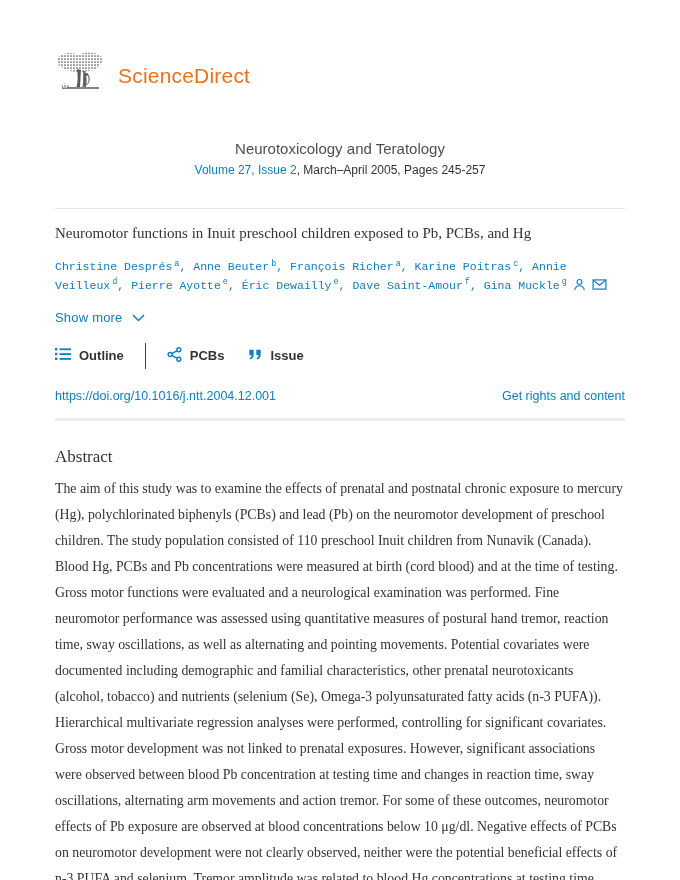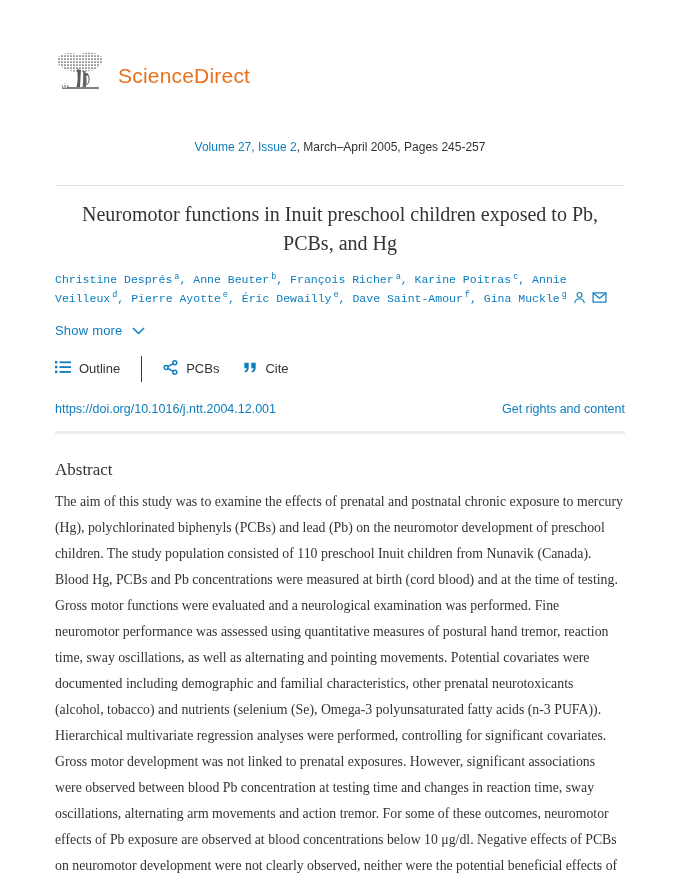--- a/index.html
+++ b/index.html
@@ -15,35 +15,35 @@
   
   .journal-head { text-align: center; margin-top: 40px; }
   .journal-name { font-size: 15px; color: #4e4e4e; }
   .journal-sub { font-size: 12px; margin-top: 6px; color: #333; }
   .journal-sub a, .link { color: #0c7dbd; text-decoration: none; cursor: pointer; }
 
   .divider { border: none; border-top: 1px solid #e3e3e3; margin-top: 31px; }
   .thick-divider { height: 3px; background: #ececec; margin-top: 15px; }
 
   
-  .article-title { font-family: "Liberation Serif", serif; font-weight: 400; font-size: 20px;
-                   line-height: 1.44; color: #333; margin-top: 14px; text-align: center; }
+  .article-title { font-family: "Liberation Serif", serif; font-weight: 400; font-size: 15px;
+                   line-height: 1.44; color: #333; margin-top: 14px; }
   .authors { margin-top: 13px; font-size: 11.5px; line-height: 1.55; color: #0c7dbd; font-family: Liberation Mono, monospace; }
   .author { cursor: pointer; }
   .author:not(.last)::after { content: ", "; }
   .author sup { font-size: 8.5px; margin-left: 2px; }
   .author-icons { display: inline-flex; gap: 6px; margin-left: 6px; vertical-align: -2px; }
   .author-icons svg { cursor: pointer; }
 
   .show-more { display: inline-flex; align-items: center; gap: 9px; margin-top: 13px;
                font-size: 13px; color: #0c7dbd; letter-spacing: 0.2px; cursor: pointer; text-align: center; }
 
   
   .toolbar { display: flex; align-items: center; margin-top: 17px; font-size: 13px; color: #333; }
-  .tool { display: inline-flex; align-items: center; gap: 8px; cursor: pointer; }
+  .tool { display: inline-flex; align-items: center; gap: 8px; cursor: pointer; font-weight: bold; }
   .toolbar .vsep { width: 1px; height: 26px; background: #3c3c3c; margin: 0 21px; }
   .tool + .tool { margin-left: 24px; }
 
   
   .doi-row { display: flex; justify-content: space-between; align-items: center;
              margin-top: 20px; font-size: 12.5px; }
 
   
   .abstract-heading { font-family: "Liberation Serif", serif; font-weight: 400;
                       font-size: 17px; color: #333; margin-top: 26px; }
@@ -84,20 +84,21 @@
           <path d="M7 36 H44" stroke="#5a5a5a" stroke-width="1.6"></path>
           <ellipse cx="10" cy="33.5" rx="3.5" ry="2" fill="url(#stipple)"></ellipse>
           <path d="M12 36 C13 34 14 34 15 36" fill="#6a6a6a"></path>
         </svg>
       </span>
       <span class="brand-name">ScienceDirect</span>
     </div>
 
     
     <div class="journal-head">
+      <div class="journal-name link" style="color:#4e4e4e;">Neurotoxicology and Teratology</div>
       <div class="journal-sub">
         <a>Volume 27, Issue 2</a><span>, March–April 2005, Pages 245-257</span>
       </div>
     </div>
 
     <hr class="divider">
 
     
     <h1 class="article-title">Neuromotor functions in Inuit preschool children exposed to Pb, PCBs, and Hg</h1>
 
@@ -156,21 +157,21 @@
         </span>
         <span>PCBs</span>
       </span>
       <span class="tool">
         <span>
           <svg width="14" height="13" viewBox="0 0 16 14" fill="#0c7dbd">
             <path d="M1.5 1.5 h5 v5.2 c0 3.4 -1.2 5.1 -4 5.9 l-0.7 -1.7 c1.6 -0.6 2.3 -1.5 2.4 -3 h-2.7 z"></path>
             <path d="M9.5 1.5 h5 v5.2 c0 3.4 -1.2 5.1 -4 5.9 l-0.7 -1.7 c1.6 -0.6 2.3 -1.5 2.4 -3 h-2.7 z"></path>
           </svg>
         </span>
-        <span>Cite</span>
+        <span>Issue</span>
       </span>
     </div>
 
     
     <div class="doi-row">
       <a class="link">https://doi.org/10.1016/j.ntt.2004.12.001</a>
       <a class="link">Get rights and content</a>
     </div>
 
     <div class="thick-divider"></div>

